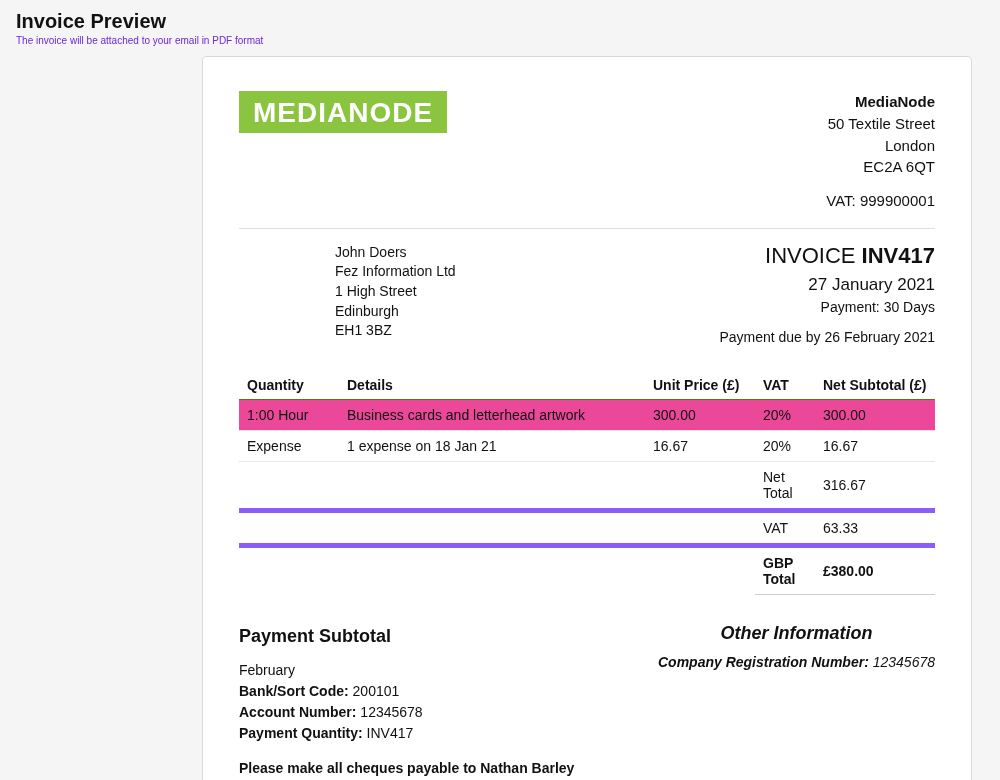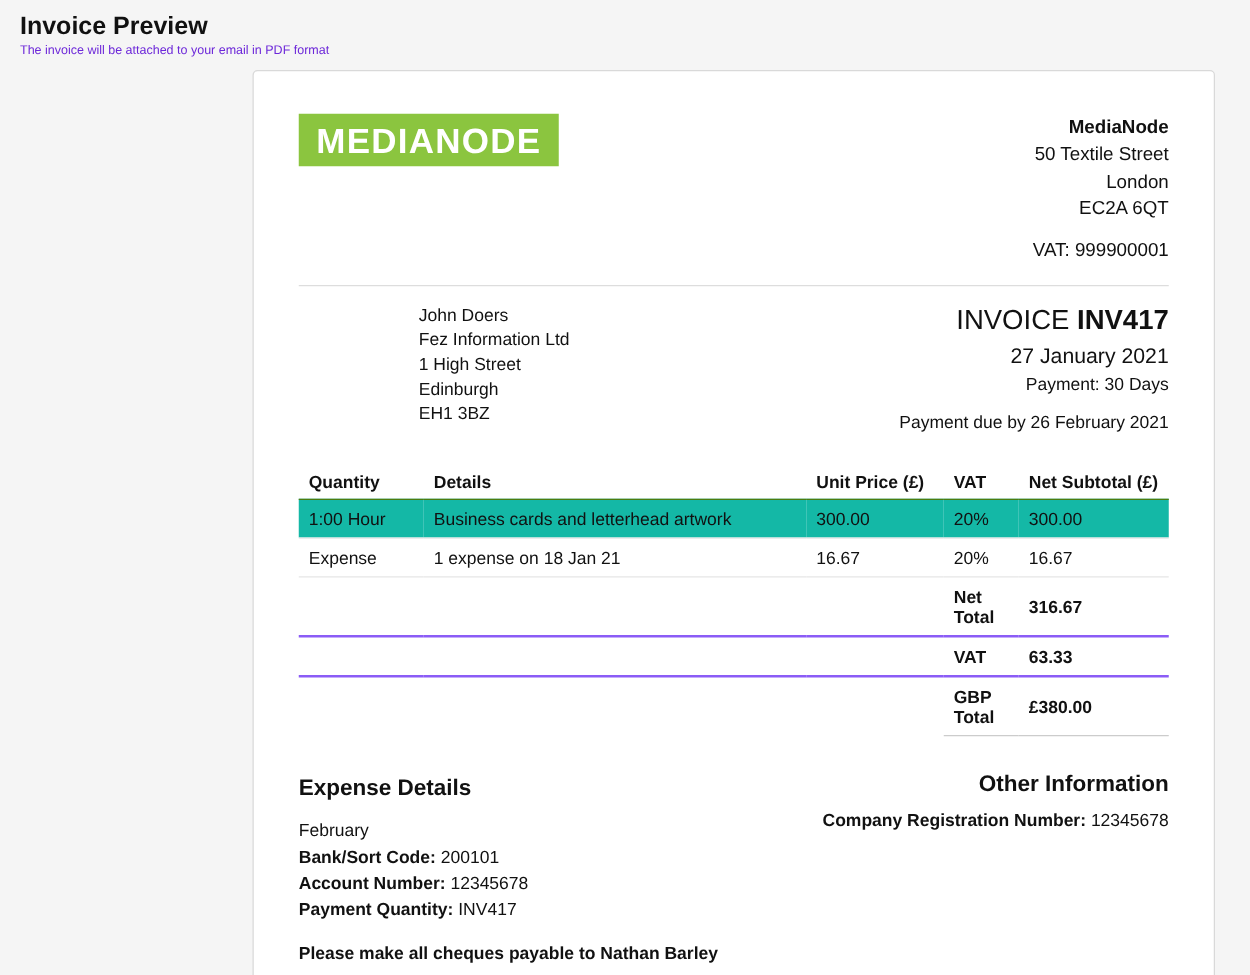--- a/index.html
+++ b/index.html
@@ -95,35 +95,35 @@
     text-align: left;
     font-weight: 700;
     padding: 6px 8px;
     border-bottom: 1px solid #4d7c0f;
   }
   table.items th.r, table.items td.r { text-align: left; }
   table.items td {
     padding: 7px 8px;
     border-bottom: 1px solid #e6e6e6;
   }
-  table.items tr.zebra td { background: #14b8a6; }
-  table.items tr.total td { border-bottom: 2px solid #8b5cf6; font-weight: bold; }
+  table.items tr.zebra td { background: #ec4899; }
+  table.items tr.total td { border-bottom: 5px solid #8b5cf6; }
   table.items tr.grand td { border-bottom: 1px solid #ccc; font-weight:700; }
   .footer-row {
     display: flex;
     justify-content: space-between;
     margin-top: 28px;
   }
   .footer-col h3 {
     font-size: 18px;
     font-weight: 700;
     margin: 0 0 10px 0;
   }
   .footer-col.left { font-size: 14px; line-height: 1.5; }
-  .footer-col.right { text-align: right; font-size: 14px; }
+  .footer-col.right { text-align: center; font-size: 14px; font-style: italic; }
   .bold { font-weight: 700; }
   .cheques {
     margin-top: 14px;
     font-weight: 700;
     font-size: 14px;
   }
 </style>
 </head>
 <body>
 
@@ -212,21 +212,21 @@
         <tr class="grand">
           <td colspan="3" style="border-bottom:none"></td>
           <td class="r">GBP Total</td>
           <td class="r">£380.00</td>
         </tr>
       </tbody>
     </table>
 
     <div class="footer-row">
       <div class="footer-col left">
-        <h3>Expense Details</h3>
+        <h3>Payment Subtotal</h3>
         <div>February</div>
         <div>
           <span class="bold">Bank/Sort Code:</span>
           <span>200101</span>
         </div>
         <div>
           <span class="bold">Account Number:</span>
           <span>12345678</span>
         </div>
         <div>

